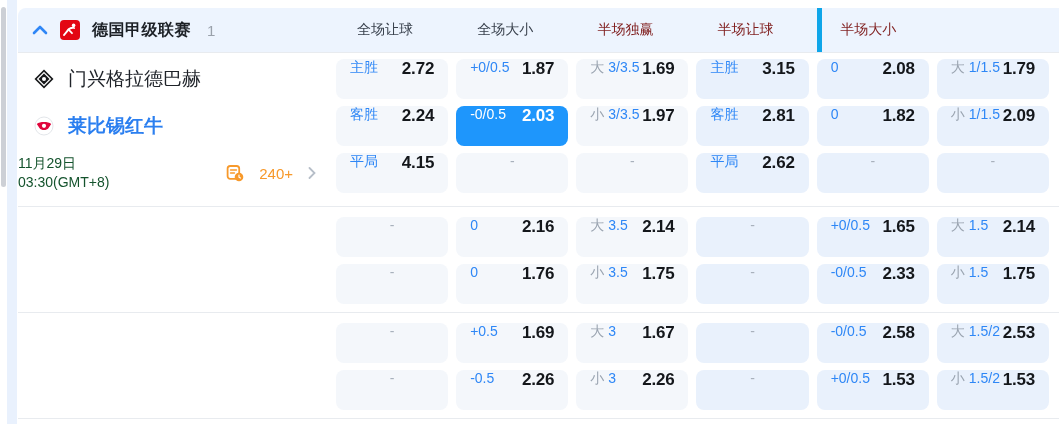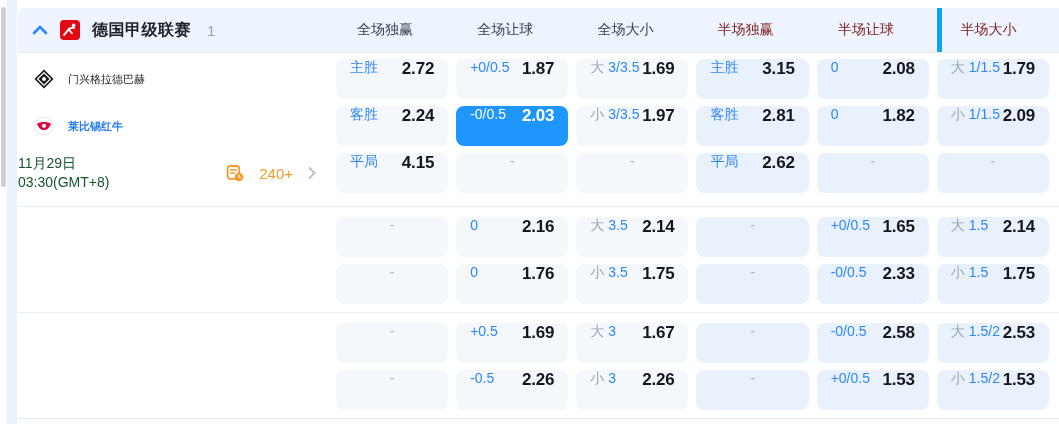--- a/index.html
+++ b/index.html
@@ -28,21 +28,21 @@
 
   
   .group-a { padding-top:6px; padding-bottom:13px; }
   .group-b { padding-top:10px; padding-bottom:8px; }
   .grid-row.odds-line { margin-bottom:7px; }
   .grid-row.odds-line:last-child { margin-bottom:0; }
   .cells-host { display:contents; }
 
   
   .team-cell { display:flex; align-items:center; gap:14px; padding-left:16px; height:40px; }
-  .team-name { font-size:11px; color:#1f2329; }
+  .team-name { font-size:19px; color:#1f2329; }
   .team-name.away { color:#2b7ff0; font-weight:bold; }
   .badge { width:20px; height:20px; flex:0 0 20px; display:flex; }
 
   .meta-cell { display:flex; align-items:center; height:40px; }
   .date-block { width:186px; font-size:14px; color:#14532d; line-height:1.35; }
   .markets-link { margin-left:auto; margin-right:12px; display:flex; align-items:center; gap:15px; cursor:pointer; }
   .markets-count { font-size:15px; color:#f7992b; }
 
   
   .cell { height:40px; border-radius:8px; background:#f4f7fb; display:flex; align-items:flex-start;
@@ -76,21 +76,20 @@
           <svg width="20" height="20" viewBox="0 0 20 20">
             <rect width="20" height="20" rx="4" fill="#e30613"></rect>
             <circle cx="13.6" cy="5.4" r="1.8" fill="#fff"></circle>
             <path d="M4 15 C6 13 7 11 8.5 9.5 C10.2 7.9 12.2 7.4 14.2 8" stroke="#fff" stroke-width="1.8" fill="none" stroke-linecap="round"></path>
             <path d="M8.5 9.5 L12 13.2" stroke="#fff" stroke-width="1.8" stroke-linecap="round"></path>
           </svg>
         </span>
         <span class="league-title">德国甲级联赛</span>
         <span class="league-count">1</span>
       </div>
-      <div class="col-header">全场独赢</div>
       <div class="col-header">全场让球</div>
       <div class="col-header">全场大小</div>
       <div class="col-header half">半场独赢</div>
       <div class="col-header half">半场让球</div>
       <div class="col-header half last-sep">半场大小</div>
     </div>
     <div class="hline"></div>
 
     <div class="group-a">
       <div class="grid-row odds-line">

